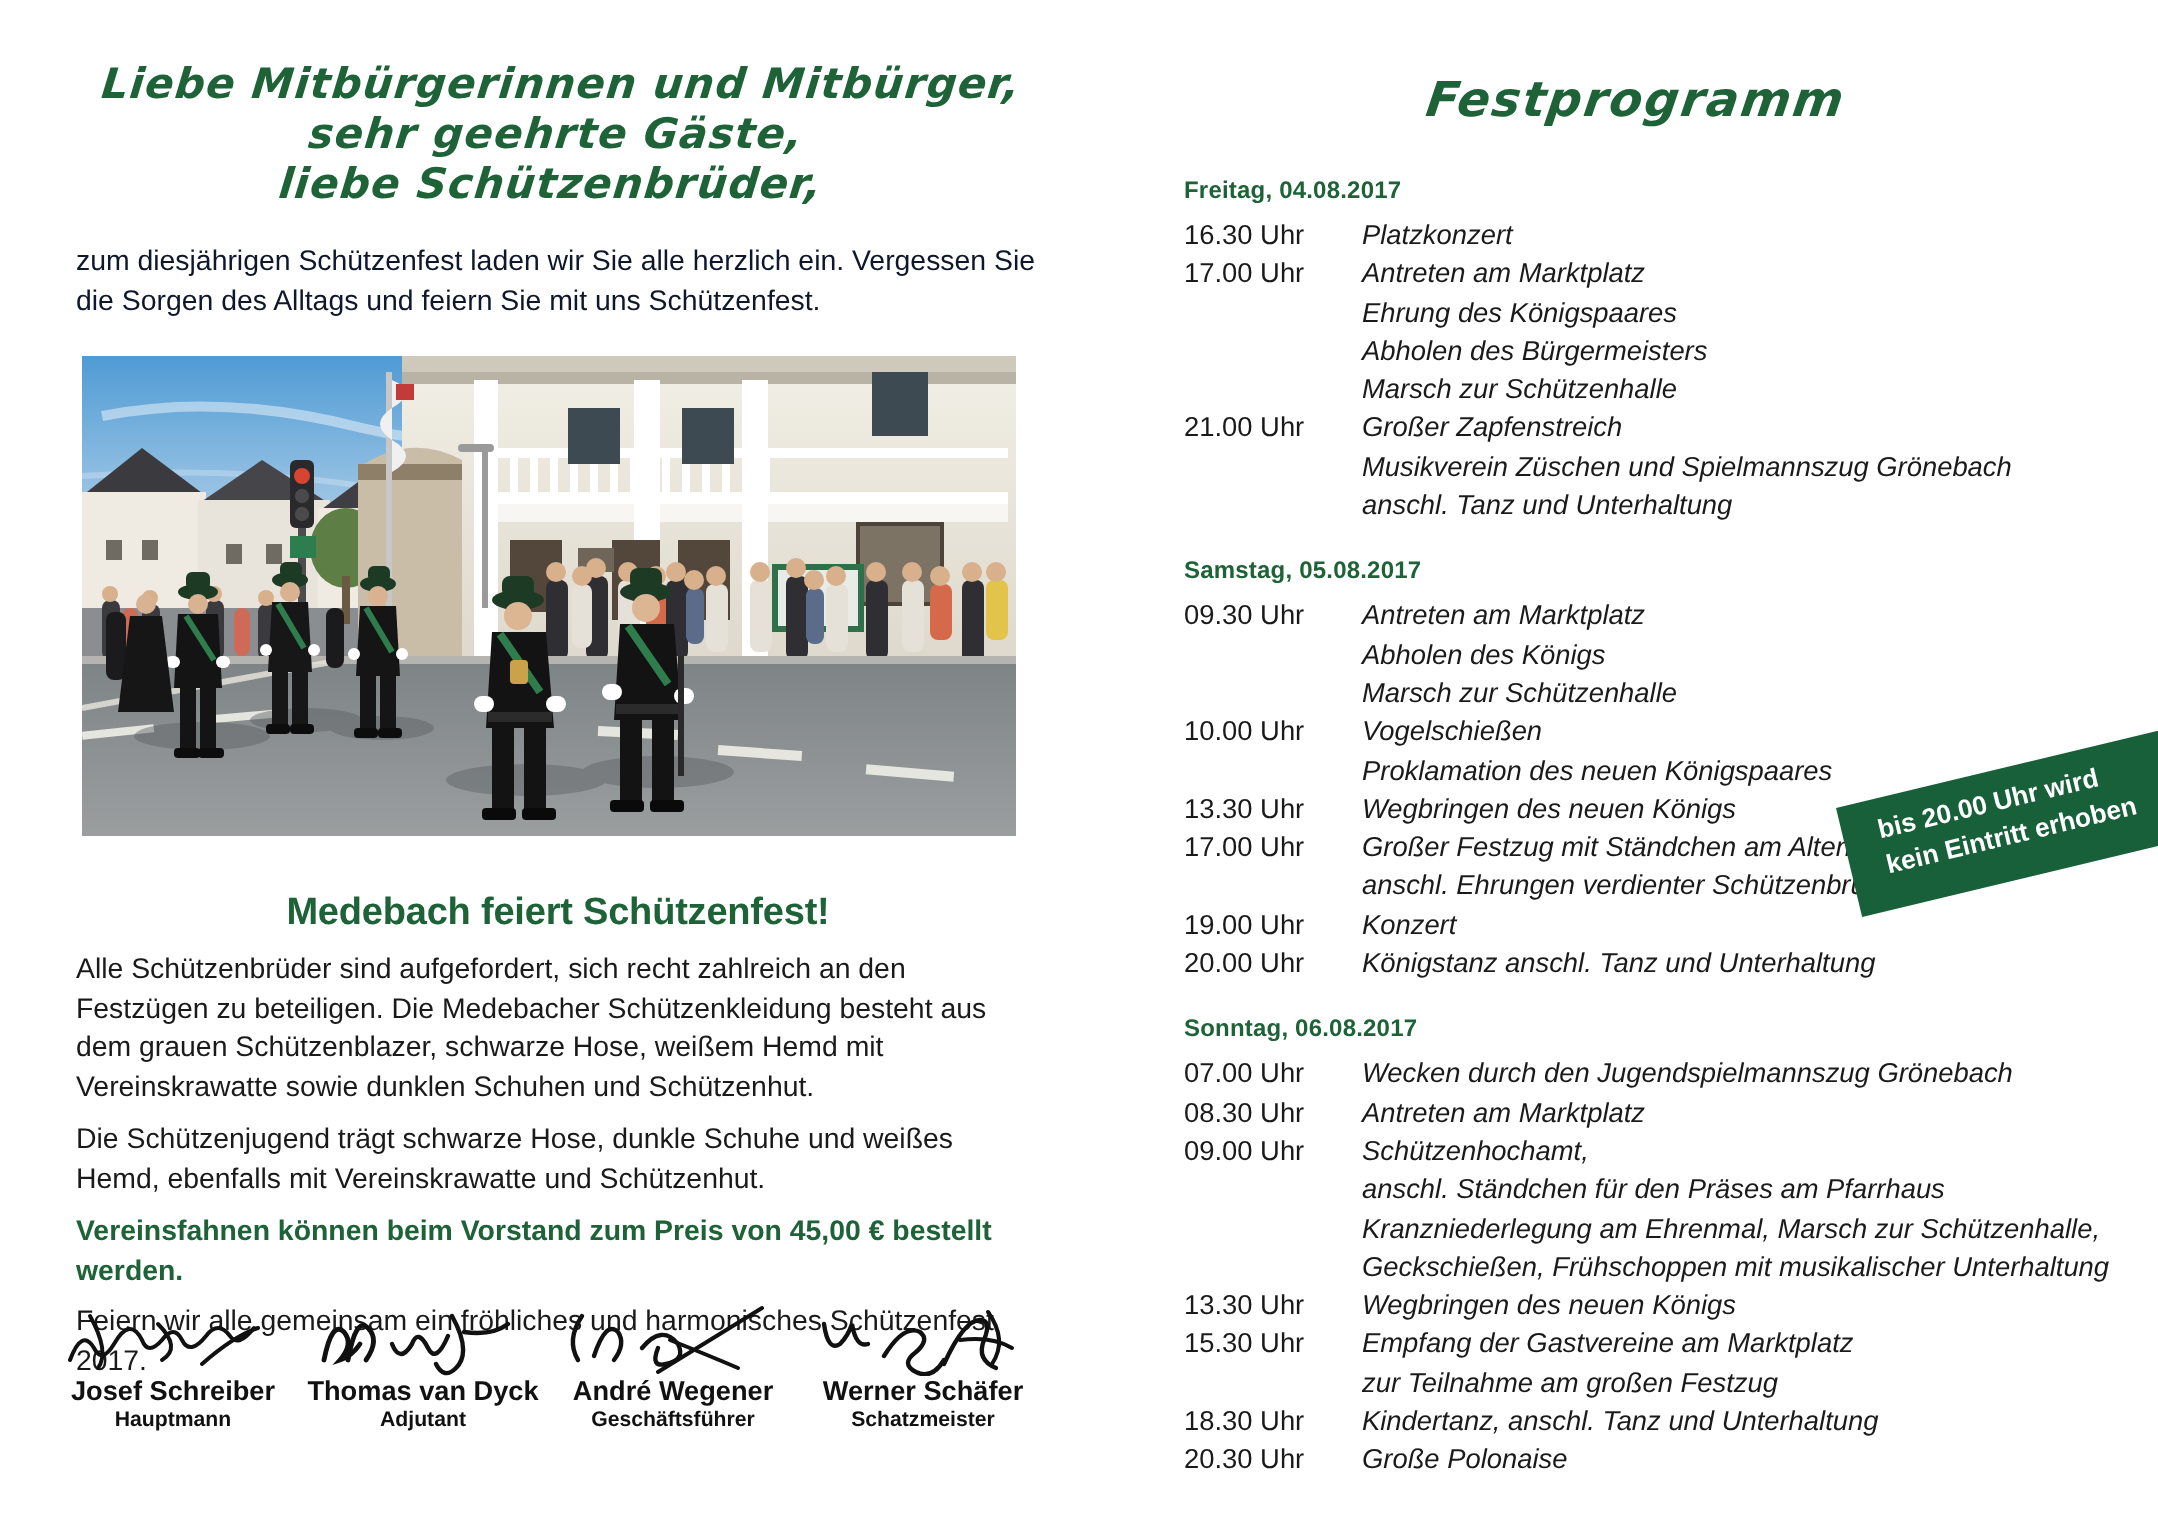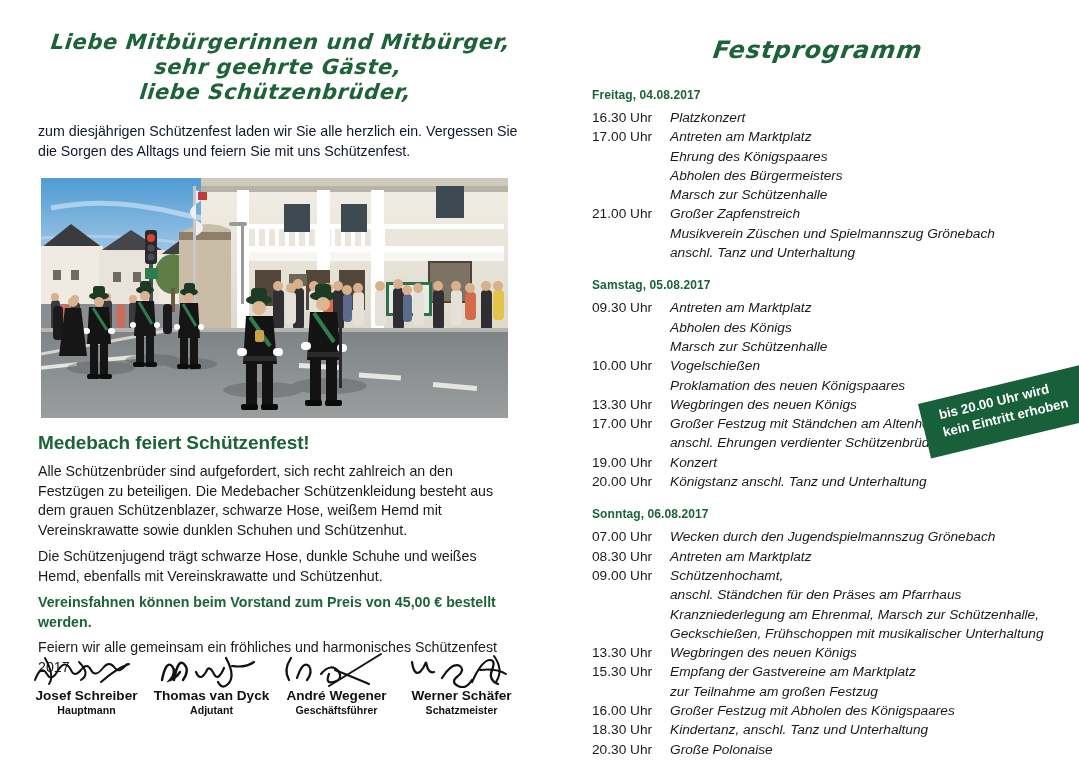--- a/index.html
+++ b/index.html
@@ -69,26 +69,26 @@
   }
   .body-par {
     font-size: 14.2px;
     line-height: 19.5px;
     color: #1a1a1a;
     margin: 0 0 7px 0;
   }
   .body-par.tight { margin-bottom: 6px; }
 
   .slogan {
-    text-align: left;
+    text-align: center;
     color: #1d6337;
     font-weight: 700;
     font-size: 19px;
     line-height: 24px;
-    margin: 1px 0 7px 0;
+    margin: 15px 0 7px 0;
     letter-spacing: -0.1px;
   }
 
   .green-bold {
     color: #1d6337;
     font-weight: 700;
     font-size: 14.2px;
     line-height: 19.5px;
     margin: 2px 0 6px 0;
   }
@@ -151,20 +151,21 @@
     color: #1d6337;
     font-weight: 700;
     font-size: 12px;
     line-height: 19px;
     margin-bottom: 3px;
     letter-spacing: 0.1px;
   }
   .entry {
     display: flex;
     align-items: flex-start;
+    gap: 11px;
   }
   .entry-time {
     width: 78px;
     flex: 0 0 78px;
     font-size: 13.7px;
     line-height: 19.3px;
     color: #1a1a1a;
     white-space: nowrap;
   }
   .entry-lines {
@@ -688,26 +689,20 @@
             </div>
           </div>
           <div class="entry">
             <div class="entry-time">15.30 Uhr</div>
             <div class="entry-lines">
               <div class="entry-line">Empfang der Gastvereine am Marktplatz</div>
               <div class="entry-line">zur Teilnahme am großen Festzug</div>
             </div>
           </div>
           <div class="entry">
-            <div class="entry-time">16.00 Uhr</div>
-            <div class="entry-lines">
-              <div class="entry-line">Großer Festzug mit Abholen des Königspaares</div>
-            </div>
-          </div>
-          <div class="entry">
             <div class="entry-time">18.30 Uhr</div>
             <div class="entry-lines">
               <div class="entry-line">Kindertanz, anschl. Tanz und Unterhaltung</div>
             </div>
           </div>
           <div class="entry">
             <div class="entry-time">20.30 Uhr</div>
             <div class="entry-lines">
               <div class="entry-line">Große Polonaise</div>
             </div>

